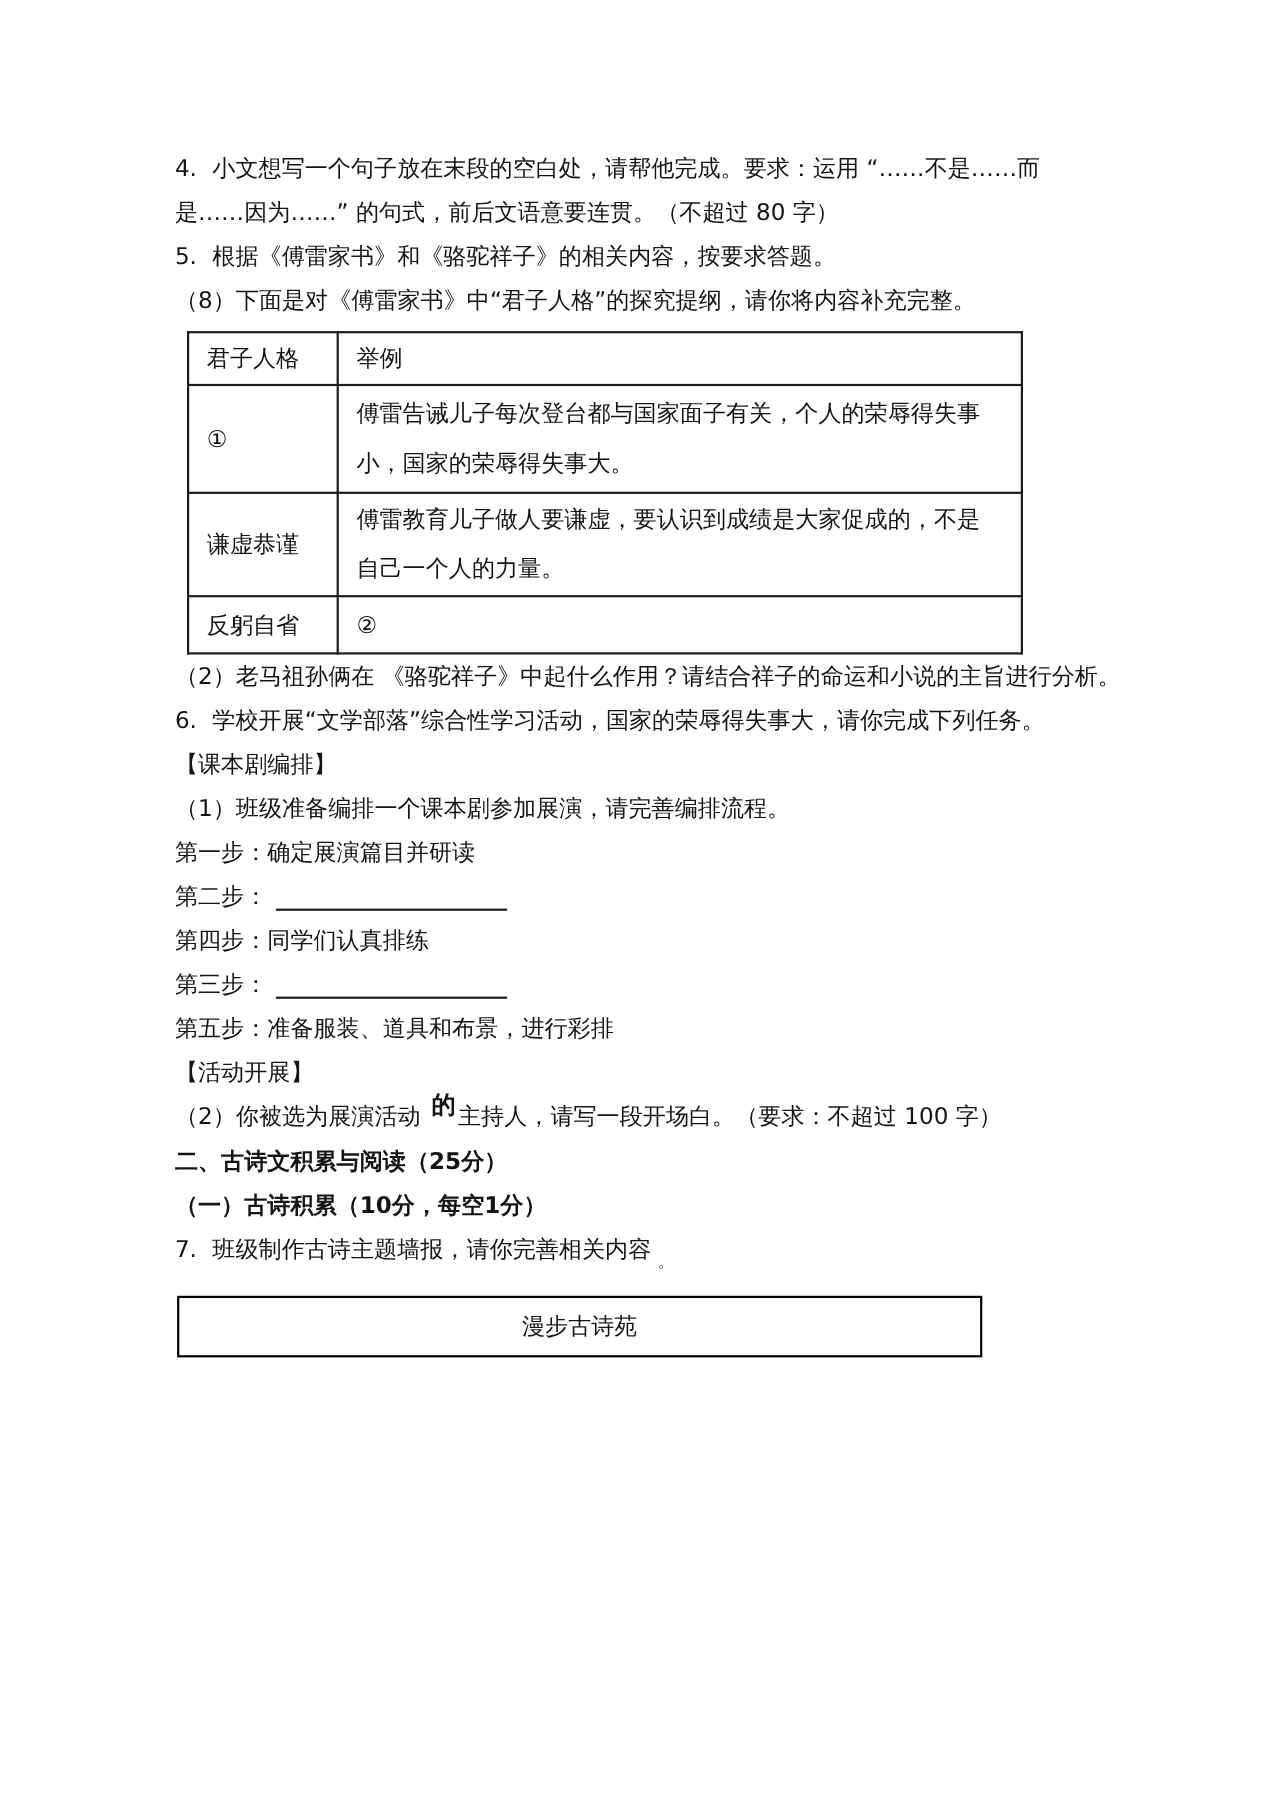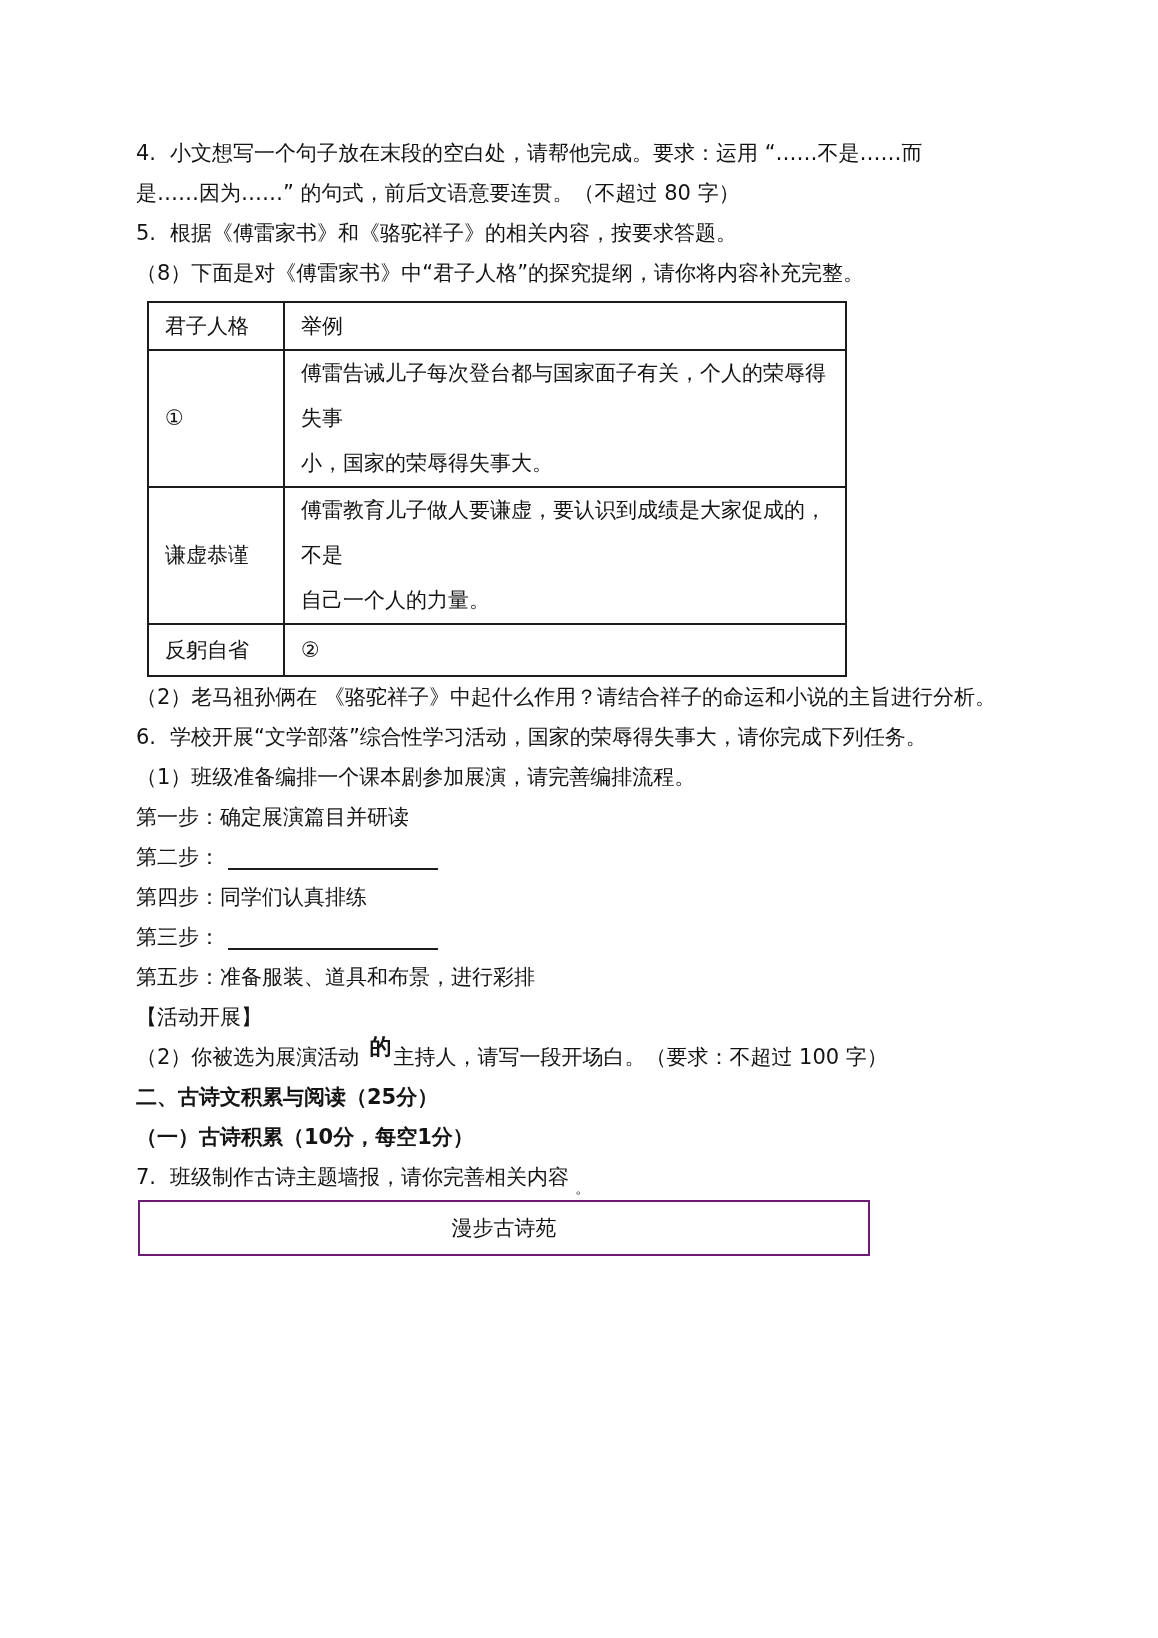--- a/index.html
+++ b/index.html
@@ -9,42 +9,42 @@
   }
   body {
     width: 1158px;
     height: 1638px;
     position: relative;
     font-family: "DejaVu Sans", sans-serif;
     color: #141414;
   }
   .content {
     position: absolute;
-    left: 136px;
+    left: 159px;
     top: 133px;
     width: 866px;
     font-size: 21px;
   }
   p.line {
     margin: 0;
     line-height: 40px;
     white-space: pre-line;
   }
   .qnum {
     display: inline-block;
     margin-right: 14px;
   }
   .bold { font-weight: 700; }
 
   
   table.junzi {
     border-collapse: collapse;
     margin-left: 11px;
     margin-top: 8px;
-    width: 700px;
+    width: 760px;
     table-layout: fixed;
   }
   table.junzi td {
     border: 2px solid #1c1c1c;
     vertical-align: middle;
     padding: 0 10px 0 16px;
     font-size: 21px;
     white-space: pre-line;
     line-height: 45px;
   }
@@ -75,25 +75,25 @@
     margin: 0 2px 0 10px;
   }
   .lowered-period {
     position: relative;
     top: 9px;
     font-size: 15px;
     margin-left: 6px;
   }
 
   .banner {
-    margin-top: 1px;
+    margin-top: 20px;
     margin-left: 2px;
     width: 728px;
     height: 52px;
-    border: 2px solid #701a75;
+    border: 2px solid #000000;
     text-align: center;
     line-height: 52px;
     font-size: 21px;
   }
 </style>
 </head>
 <body>
 
 <div class="content">
 
@@ -124,20 +124,21 @@
       <td class="c1">反躬自省</td>
       <td>②</td>
     </tr>
   </tbody>
     </table>
 
   <p class="line gap-before-q5sub2">（2）老马祖孙俩在 《骆驼祥子》中起什么作用？请结合祥子的命运和小说的主旨进行分析。</p>
 
   <p class="line gap-before-q6"><span class="qnum">6.</span><span>学校开展“文学部落”综合性学习活动，国家的荣辱得失事大，请你完成下列任务。</span></p>
 
+  <p class="line">【课本剧编排】</p>
 
   <p class="line">（1）班级准备编排一个课本剧参加展演，请完善编排流程。</p>
 
   <p class="line">第一步：确定展演篇目并研读</p>
 
   <p class="line"><span>第二步：</span><span class="blank"></span></p>
 
   <p class="line">第四步：同学们认真排练</p>
 
   <p class="line"><span>第三步：</span><span class="blank"></span></p>

